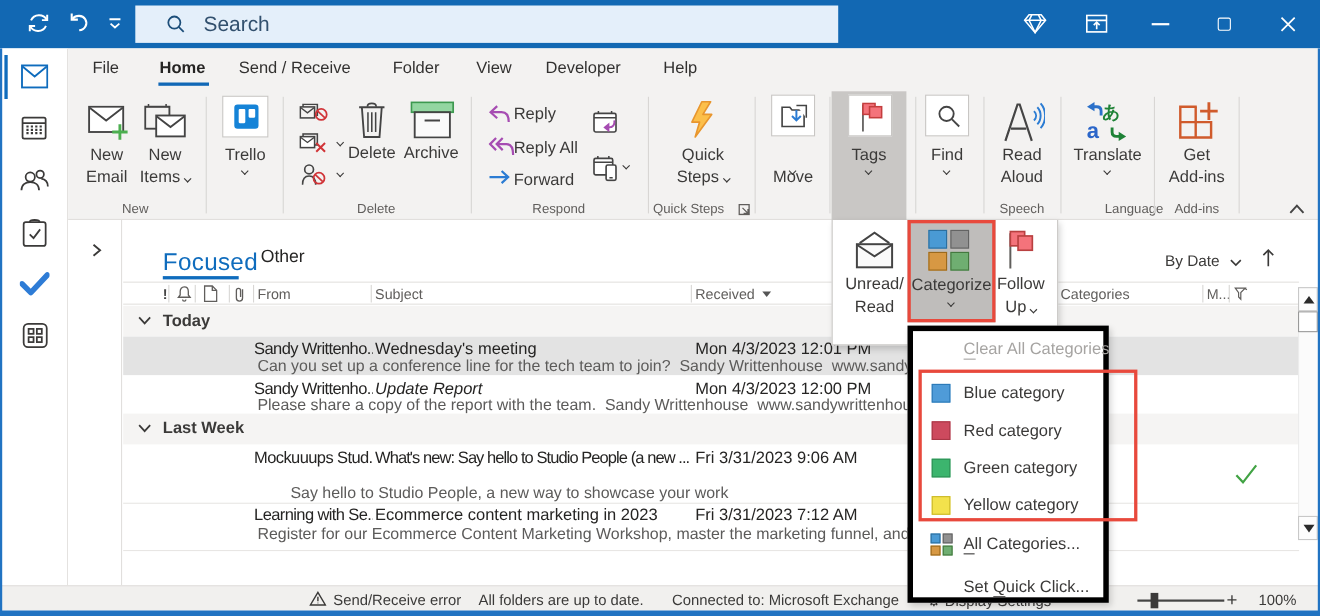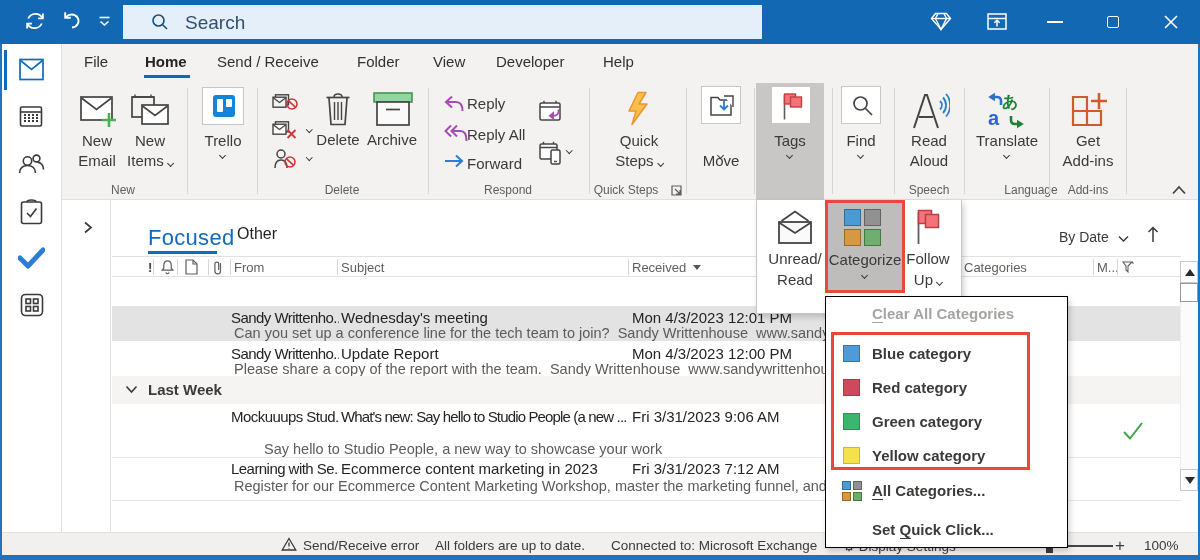--- a/index.html
+++ b/index.html
@@ -28,21 +28,21 @@
 .rowline2{position:absolute;font-size:14.5px;color:#5c5b5a;white-space:nowrap;}
 .band{position:absolute;left:50px;width:1069px;background:#f5f4f3;}
 
 #statusbar{left:0;top:532px;width:1200px;height:23px;background:#f1f0ee;border-top:1px solid #e1dfdd;font-size:13.5px;color:#3b3a39;}
 #bottomstrip{left:0;top:555px;width:1200px;height:5px;background:#2173c2;}
 
 #bl{left:0;top:44px;width:2px;height:516px;background:#2173c2;}
 #br{left:1198px;top:44px;width:2px;height:516px;background:#2173c2;}
 
 #panel1{left:756px;top:200px;width:206px;height:114px;background:#fff;border:1px solid #c8c6c4;border-top:none;box-shadow:2px 3px 6px rgba(0,0,0,.18);}
-#panel2{left:825px;top:296px;width:243px;height:252px;background:#fff;border:1px solid #000000;box-shadow:2px 3px 6px rgba(0,0,0,.18);font-weight:bold;}
+#panel2{left:825px;top:296px;width:183px;height:252px;background:#fff;border:5px solid #000000;box-shadow:2px 3px 6px rgba(0,0,0,.18);}
 .mitem{position:absolute;font-size:15px;color:#3b3a39;white-space:nowrap;}
 .csq{position:absolute;width:17px;height:17px;}
 </style>
 </head>
 <body>
 
 <div class="abs" id="titlebar"></div>
 <svg class="abs" style="left:24px;top:10px;" width="22" height="22" viewBox="0 0 22 22" fill="none" stroke="#fff" stroke-width="1.8">
   <path d="M18.5 8 A8 8 0 0 0 4.2 8.5"></path>
     <path d="M3.5 14 A8 8 0 0 0 17.8 13.5"></path>
@@ -345,29 +345,35 @@
     <div class="abs" style="left:848px;top:2px;width:1px;height:16px;background:#d8d6d4;"></div>
     <span class="abs" style="left:852px;top:3px;">Categories</span>
     <div class="abs" style="left:981px;top:2px;width:1px;height:16px;background:#d8d6d4;"></div>
     <span class="abs" style="left:985px;top:3px;">M...</span>
     <div class="abs" style="left:1005px;top:2px;width:1px;height:16px;background:#d8d6d4;"></div>
     <svg class="abs" style="left:1009px;top:3px;" width="14" height="14" viewBox="0 0 14 14" fill="none" stroke="#605e5c" stroke-width="1.1">
       <path d="M2 2 L11 2 L7 6 L7 12 L5 10 L5 6 Z M11 2 L12.5 3.5"></path>
     </svg>
   </div>
 
+  <div class="band" style="top:78px;height:28px;">
+    <svg class="abs" style="left:13px;top:9px;" width="13" height="9" viewBox="0 0 13 9" fill="none" stroke="#3b3a39" stroke-width="1.6">
+        <path d="M1.5 1.5 L6.5 7 L11.5 1.5"></path>
+      </svg>
+    <span class="abs" style="left:36px;top:5px;font-size:15px;font-weight:bold;color:#3b3a39;">Today</span>
+  </div>
 
   <div class="abs" style="left:50px;top:106px;width:1069px;height:35px;background:#e3e3e3;"></div>
   <span class="rowline1" style="left:169px;top:109px;width:108px;overflow:hidden;display:inline-block;letter-spacing:-0.55px;">Sandy Writtenho...</span>
   <span class="rowline1" style="left:279px;top:109px;width:287px;overflow:hidden;display:inline-block;">Wednesday's meeting</span>
   <span class="rowline1" style="left:570px;top:109px;">Mon 4/3/2023 12:01 PM</span>
   <span class="rowline2" style="left:172px;top:125px;">Can you set up a conference line for the tech team to join?&nbsp; Sandy Writtenhouse&nbsp; www.sandywrittenhouse.com</span>
 
   <span class="rowline1" style="left:169px;top:145px;width:108px;overflow:hidden;display:inline-block;letter-spacing:-0.55px;">Sandy Writtenho...</span>
-  <span class="rowline1" style="left:279px;top:145px;width:287px;overflow:hidden;display:inline-block;">Update Report</span>
+  <span class="rowline1" style="left:279px;top:145px;width:287px;overflow:hidden;display:inline-block;font-style:italic;">Update Report</span>
   <span class="rowline1" style="left:570px;top:145px;">Mon 4/3/2023 12:00 PM</span>
   <span class="rowline2" style="left:172px;top:161px;">Please share a copy of the report with the team.&nbsp; Sandy Writtenhouse&nbsp; www.sandywrittenhouse.com&nbsp; @</span>
 
   <div class="band" style="top:176px;height:28px;">
     <svg class="abs" style="left:13px;top:9px;" width="13" height="9" viewBox="0 0 13 9" fill="none" stroke="#3b3a39" stroke-width="1.6">
         <path d="M1.5 1.5 L6.5 7 L11.5 1.5"></path>
       </svg>
     <span class="abs" style="left:36px;top:5px;font-size:15px;font-weight:bold;color:#3b3a39;">Last Week</span>
   </div>
 

